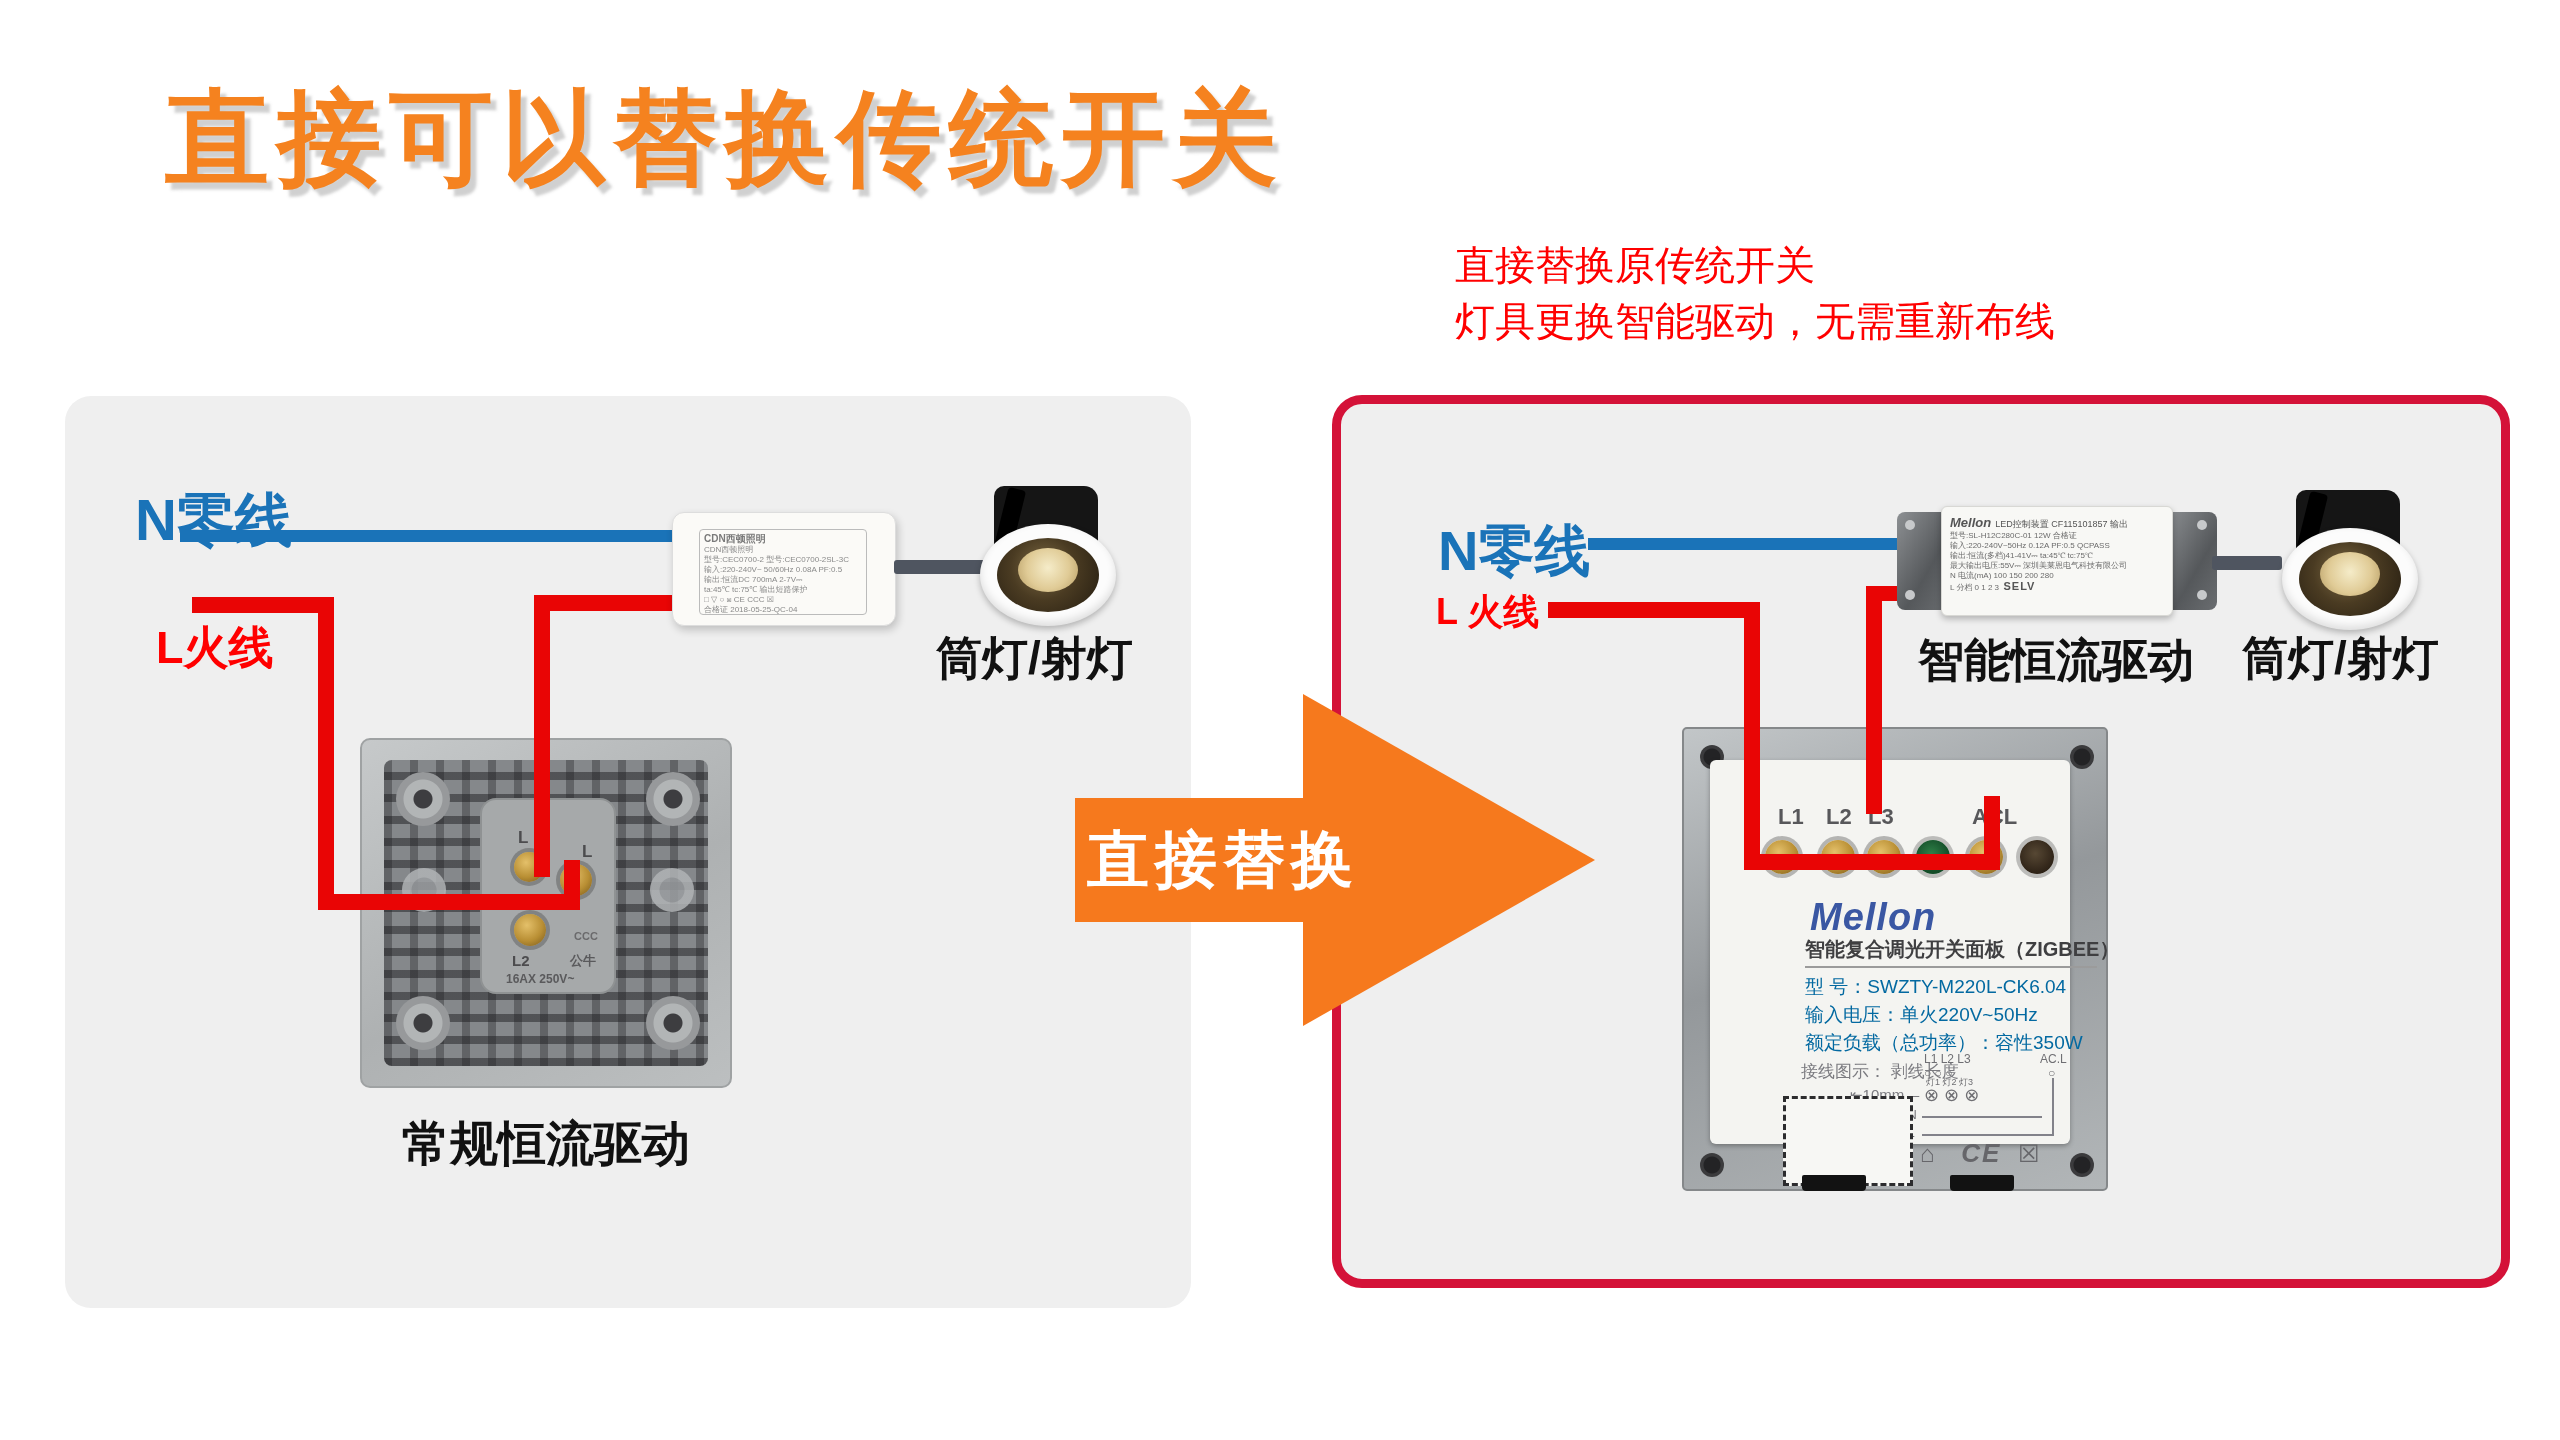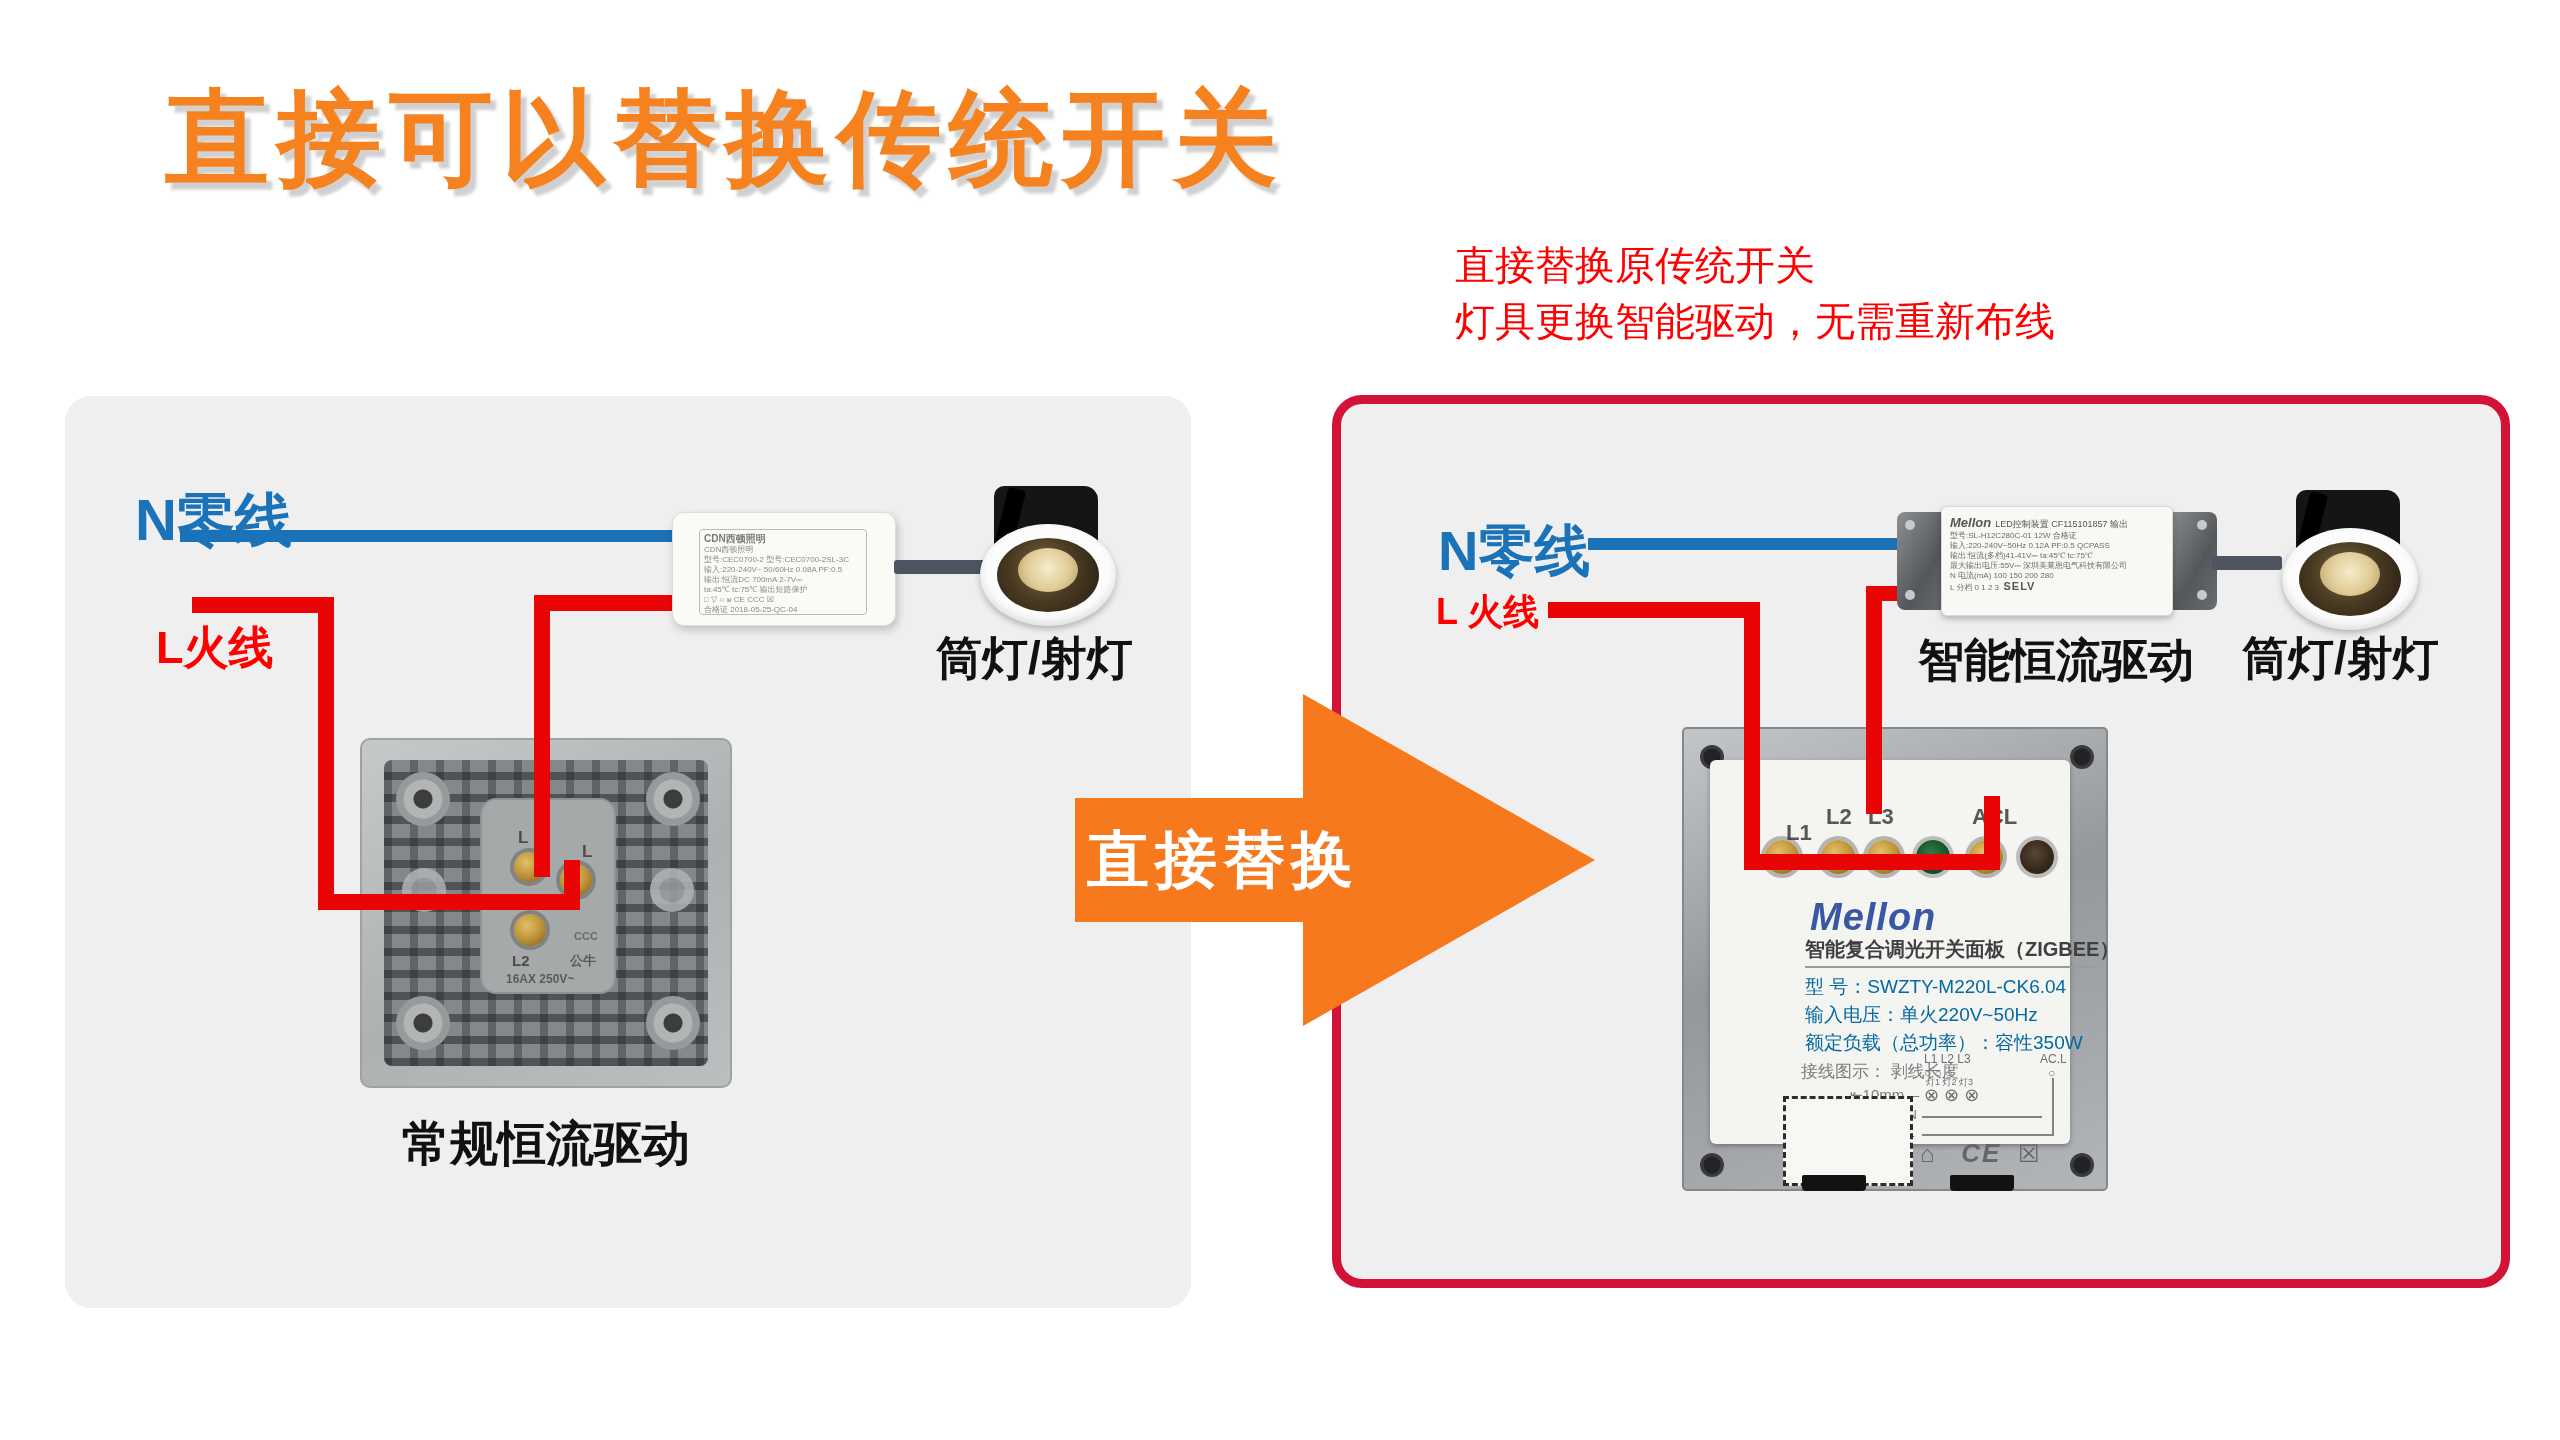--- a/index.html
+++ b/index.html
@@ -162,21 +162,21 @@
   <div class="abs lbl-blue" style="left:1438px;top:514px;font-size:56px;">N零线</div>
   <div class="bluewire" style="left:1588px;top:538px;width:310px;height:12px;"></div>
   <div class="abs lbl-red" style="left:1436px;top:588px;font-size:36px;">L 火线</div>
 
   <div class="smartswitch">
     <div class="ss-hole" style="left:16px;top:16px;"></div>
     <div class="ss-hole" style="left:386px;top:16px;"></div>
     <div class="ss-hole" style="left:16px;top:424px;"></div>
     <div class="ss-hole" style="left:386px;top:424px;"></div>
     <div class="ss-module">
-      <span class="ss-termlbl" style="left:76px;margin-top:16px;">L1</span>
+      <span class="ss-termlbl" style="left:68px;">L1</span>
       <span class="ss-termlbl" style="left:116px;">L2</span>
       <span class="ss-termlbl" style="left:158px;">L3</span>
       <span class="ss-termlbl" style="left:262px;">ACL</span>
       <div class="ss-screw screw" style="left:55px;"></div>
       <div class="ss-screw screw" style="left:111px;"></div>
       <div class="ss-screw screw" style="left:157px;"></div>
       <div class="ss-screw green-term" style="left:206px;"></div>
       <div class="ss-screw screw" style="left:259px;"></div>
       <div class="ss-screw dark-term" style="left:310px;"></div>
       <div class="ss-logo">Mellon</div>

